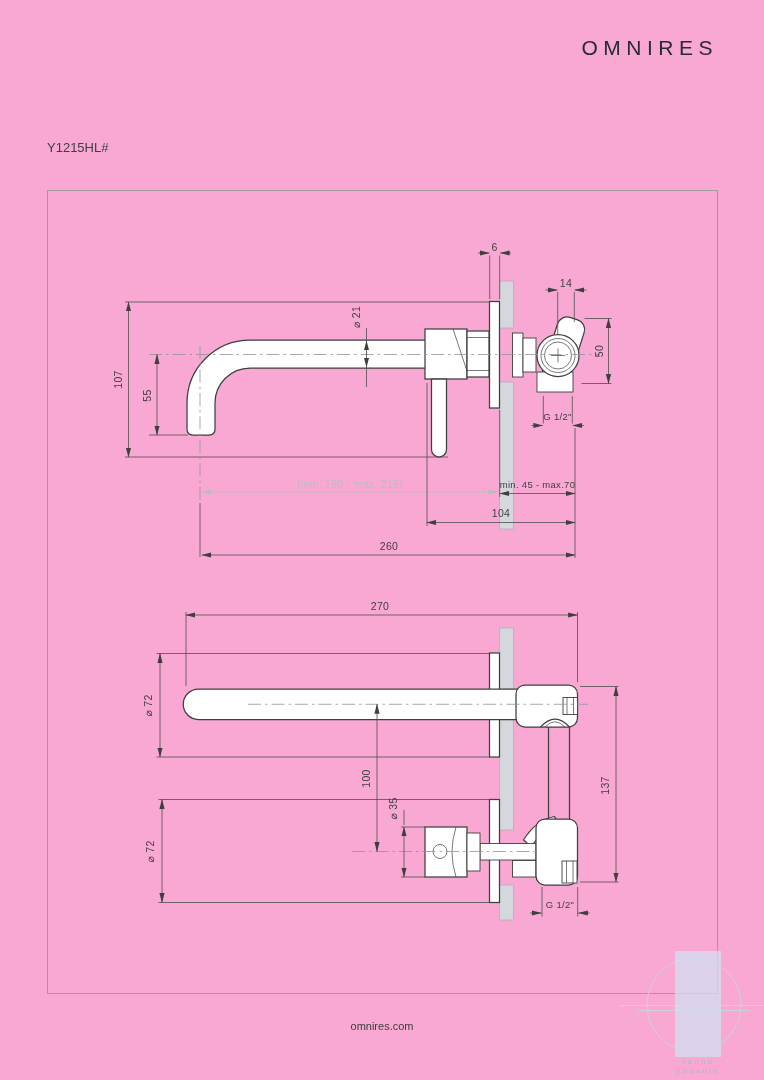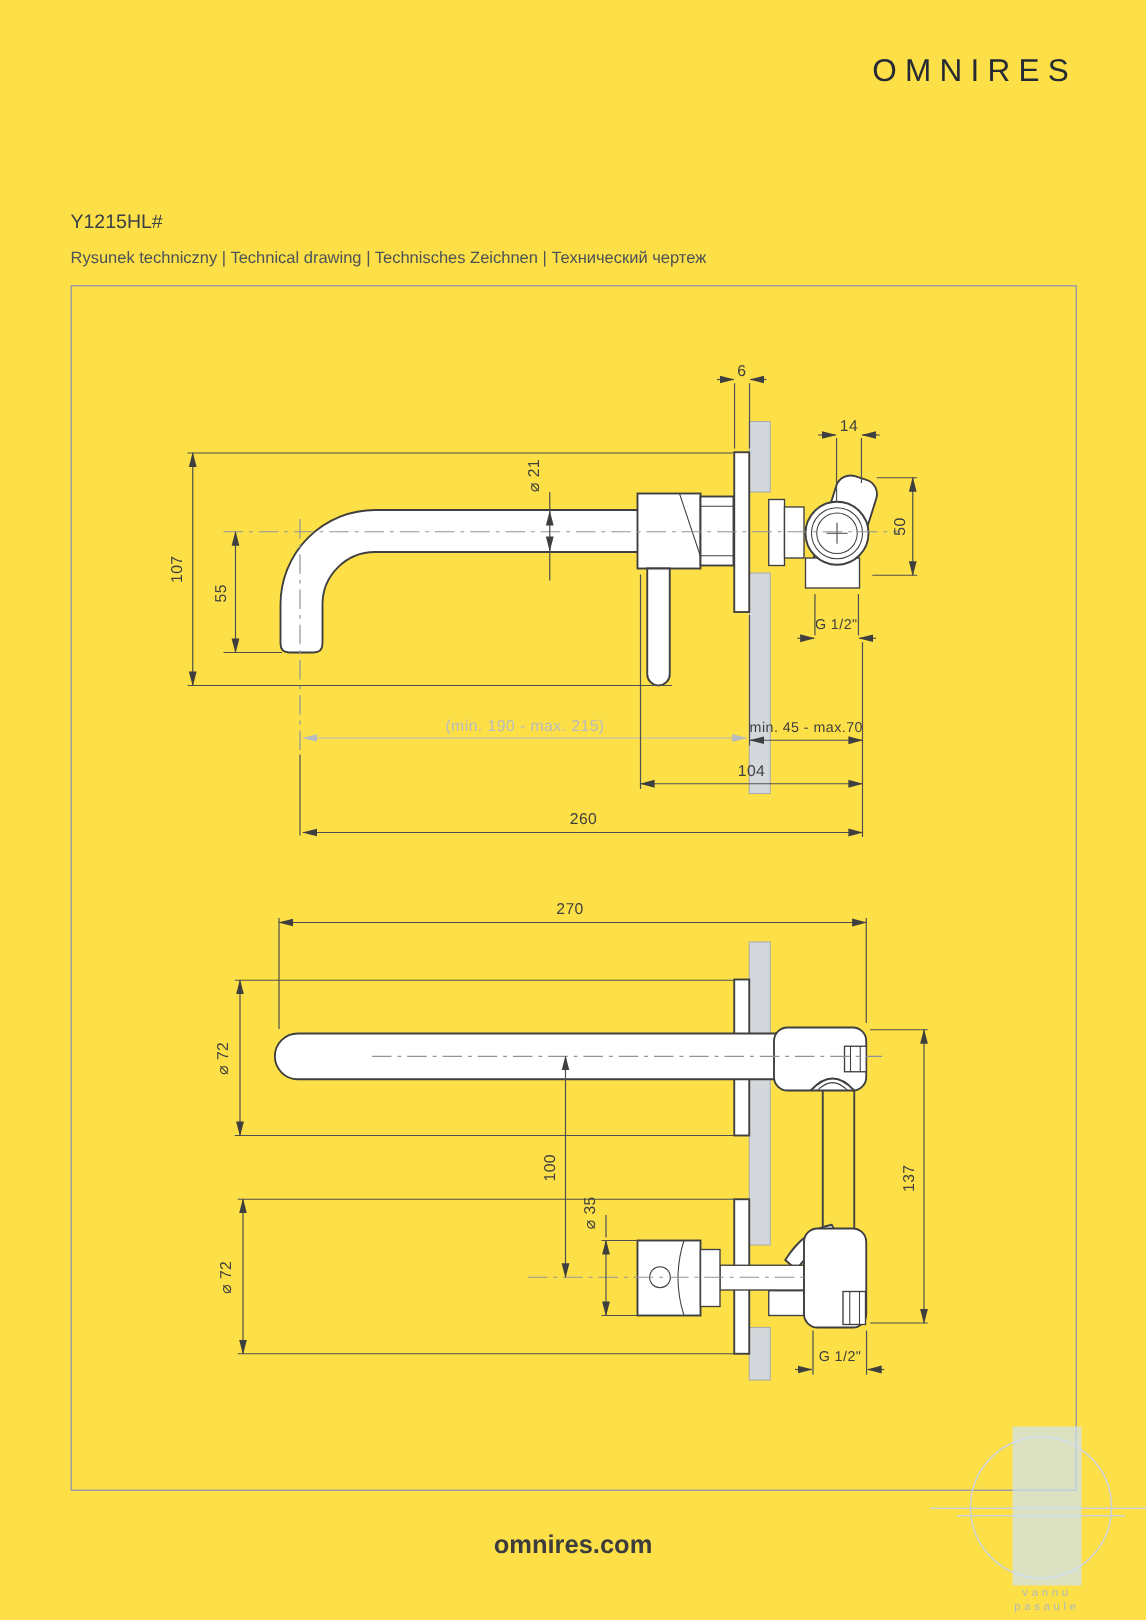--- a/index.html
+++ b/index.html
@@ -1,25 +1,25 @@
 <!DOCTYPE html>
 <html><head>
 <meta charset="utf-8">
 <style>
   html,body{margin:0;padding:0;background:#e8e8e8;}
-  .page{position:relative;width:764px;height:1080px;background:#fde047;overflow:hidden;
+  .page{position:relative;width:764px;height:1080px;background:#f9a8d4;overflow:hidden;
         font-family:"Liberation Sans", sans-serif;}
   .brand{position:absolute;top:36px;right:46px;font-size:21px;letter-spacing:5.5px;
          color:#262b33;font-weight:400;}
   .code{position:absolute;left:47px;top:140px;font-size:13px;color:#3b4046;}
   .subtitle{position:absolute;left:47px;top:166px;font-size:11px;color:#4c5258;}
   .frame{position:absolute;left:47px;top:190px;width:669px;height:802px;
          border:1px solid #9d9d9d;}
   .footer{position:absolute;left:0;right:0;top:1020px;text-align:center;
-          font-size:17px;color:#3c3c3c;font-weight:bold;}
+          font-size:11px;color:#3c3c3c;}
   svg.art,svg.wm{position:absolute;left:0;top:0;}
   
   .ln{stroke:#3f3f3f;stroke-width:1.25;fill:none;}
   .lnt{stroke:#3f3f3f;stroke-width:.7;fill:none;}
   .wh{fill:#ffffff;stroke:#3f3f3f;stroke-width:1.25;}
   .wht{fill:#ffffff;stroke:#3f3f3f;stroke-width:.9;}
   .wall{fill:#d4d7db;stroke:#a9adb2;stroke-width:.7;}
   .dim{stroke:#4f4f4f;stroke-width:.8;fill:none;}
   .dimg{stroke:#b9bcbe;stroke-width:.8;fill:none;}
   .cl{stroke:#8f9498;stroke-width:.8;fill:none;stroke-dasharray:13 4 2.5 4;}
@@ -28,21 +28,20 @@
   text.tg{fill:#b9bcbe;}
   text.wmt{font-family:"Liberation Sans",sans-serif;font-size:7.5px;letter-spacing:2.5px;fill:#aeb9bf;}
 </style>
 </head>
 <body>
 
 <div class="page">
 
   <div class="brand">OMNIRES</div>
   <div class="code">Y1215HL#</div>
-  <div class="subtitle">Rysunek techniczny | Technical drawing | Technisches Zeichnen | Технический чертеж</div>
   <div class="frame"></div>
 
   <svg class="art" width="764" height="1080" viewBox="0 0 764 1080">
     <defs>
       <marker id="mD" viewBox="0 0 10 6" refX="9.4" refY="3" markerWidth="10" markerHeight="6" orient="auto-start-reverse" markerUnits="userSpaceOnUse">
         <path d="M10,3 L0,5.6 L0,0.4 Z" fill="#3f3f3f"></path>
       </marker>
       <marker id="mG" viewBox="0 0 10 6" refX="9.4" refY="3" markerWidth="10" markerHeight="6" orient="auto-start-reverse" markerUnits="userSpaceOnUse">
         <path d="M10,3 L0,5.6 L0,0.4 Z" fill="#b9bcbe"></path>
       </marker>

